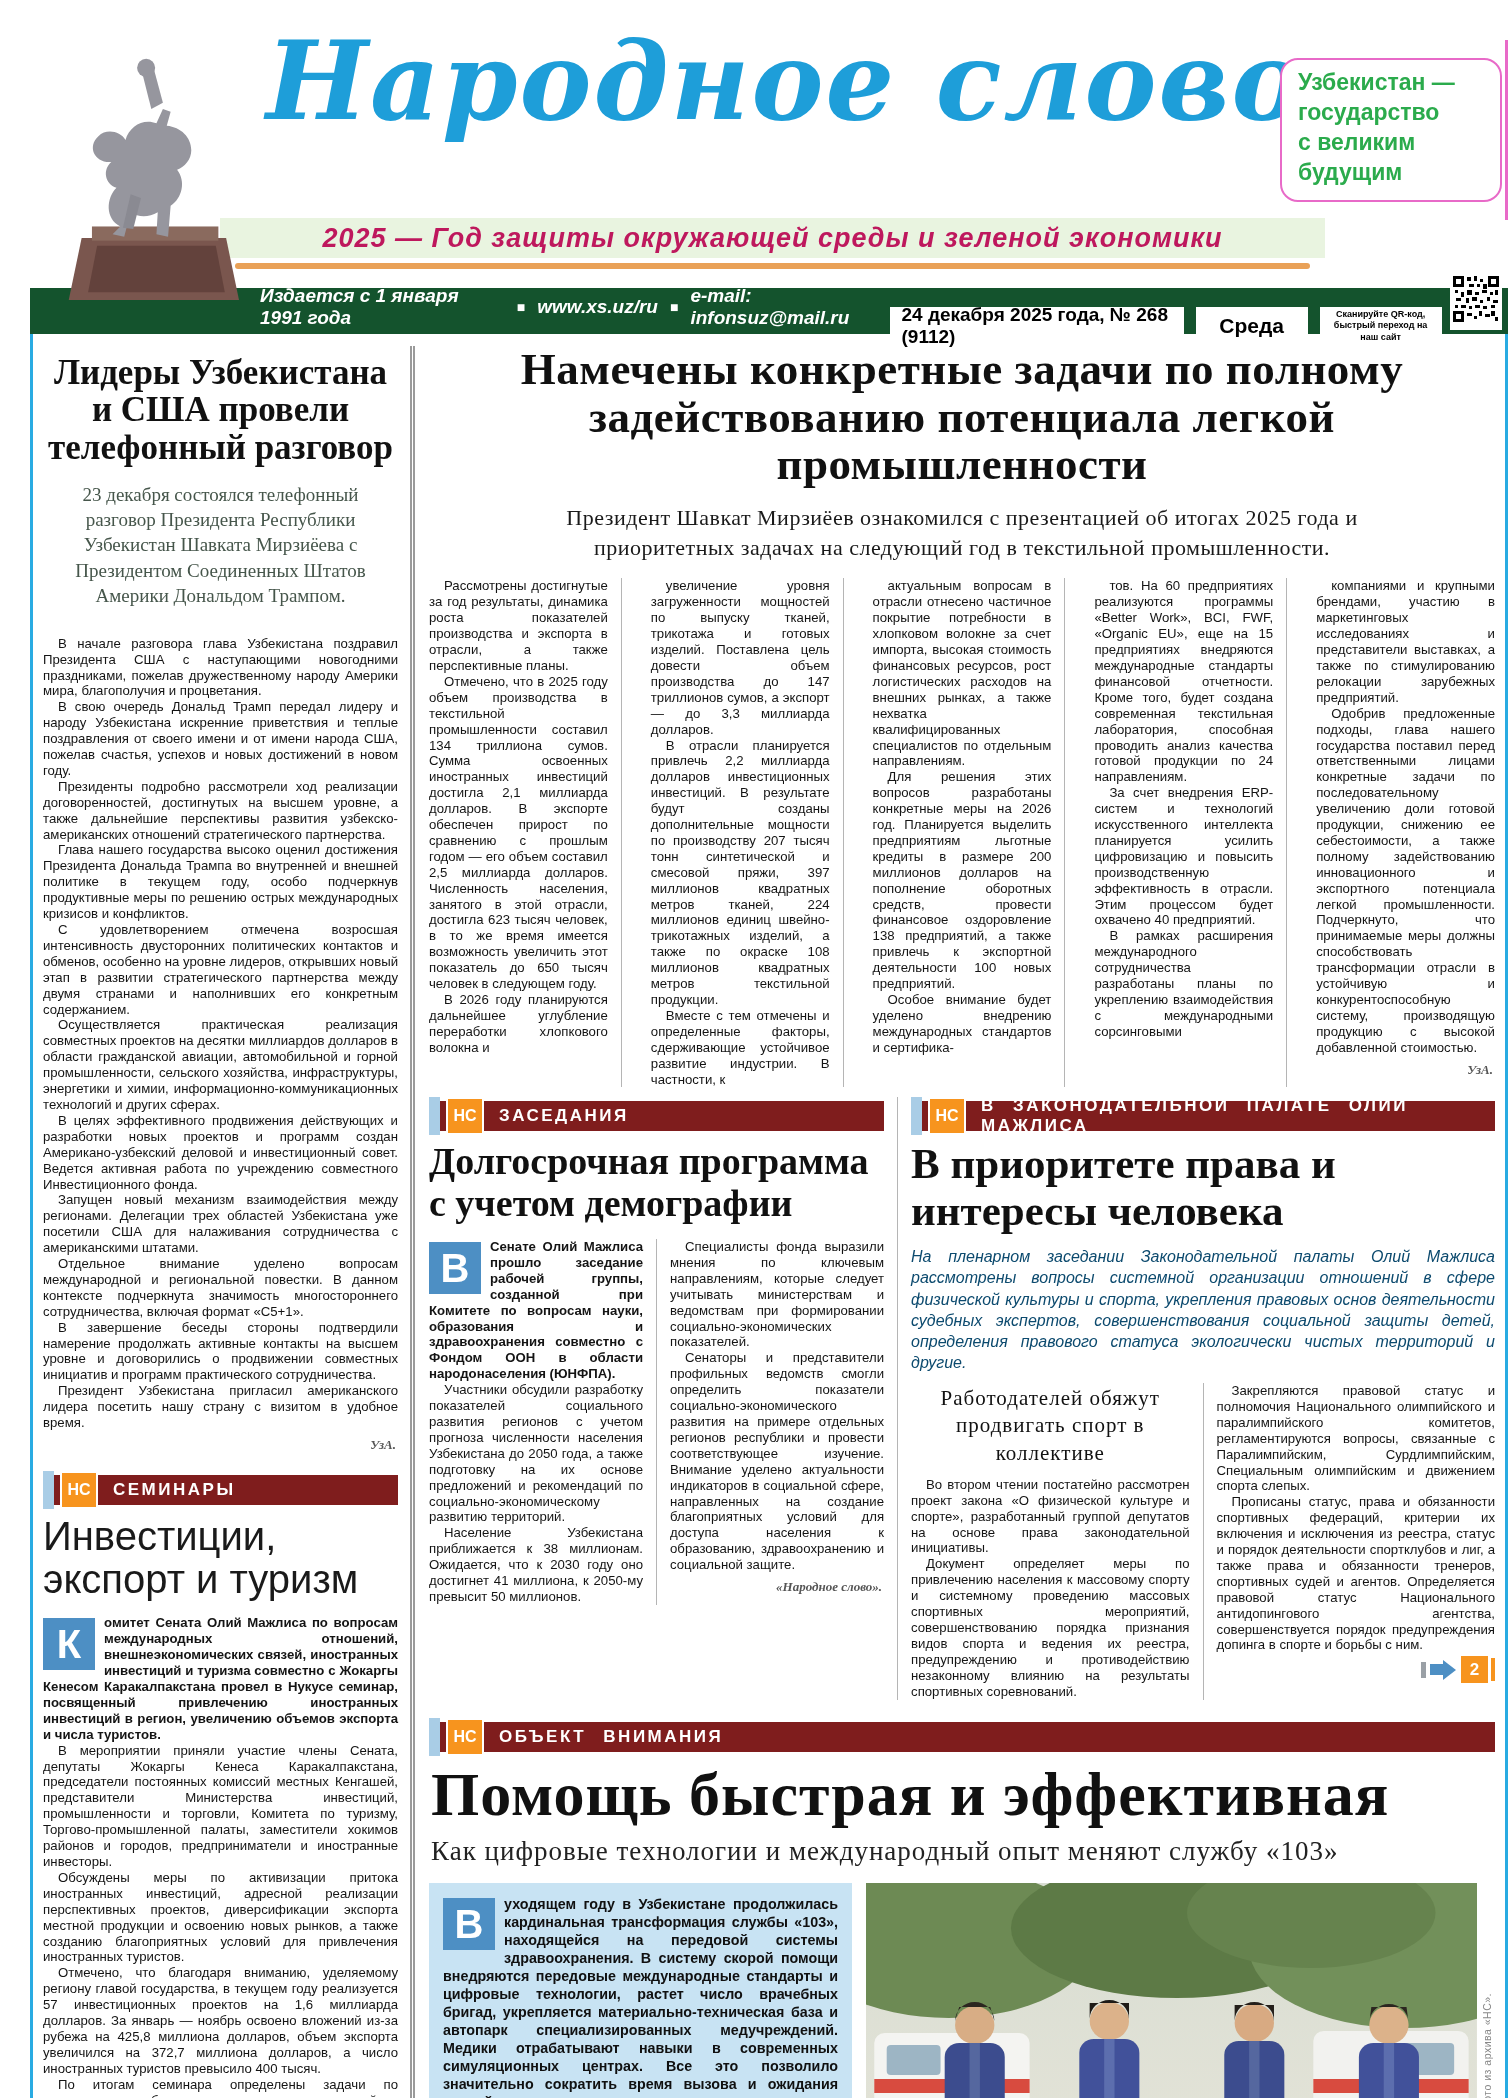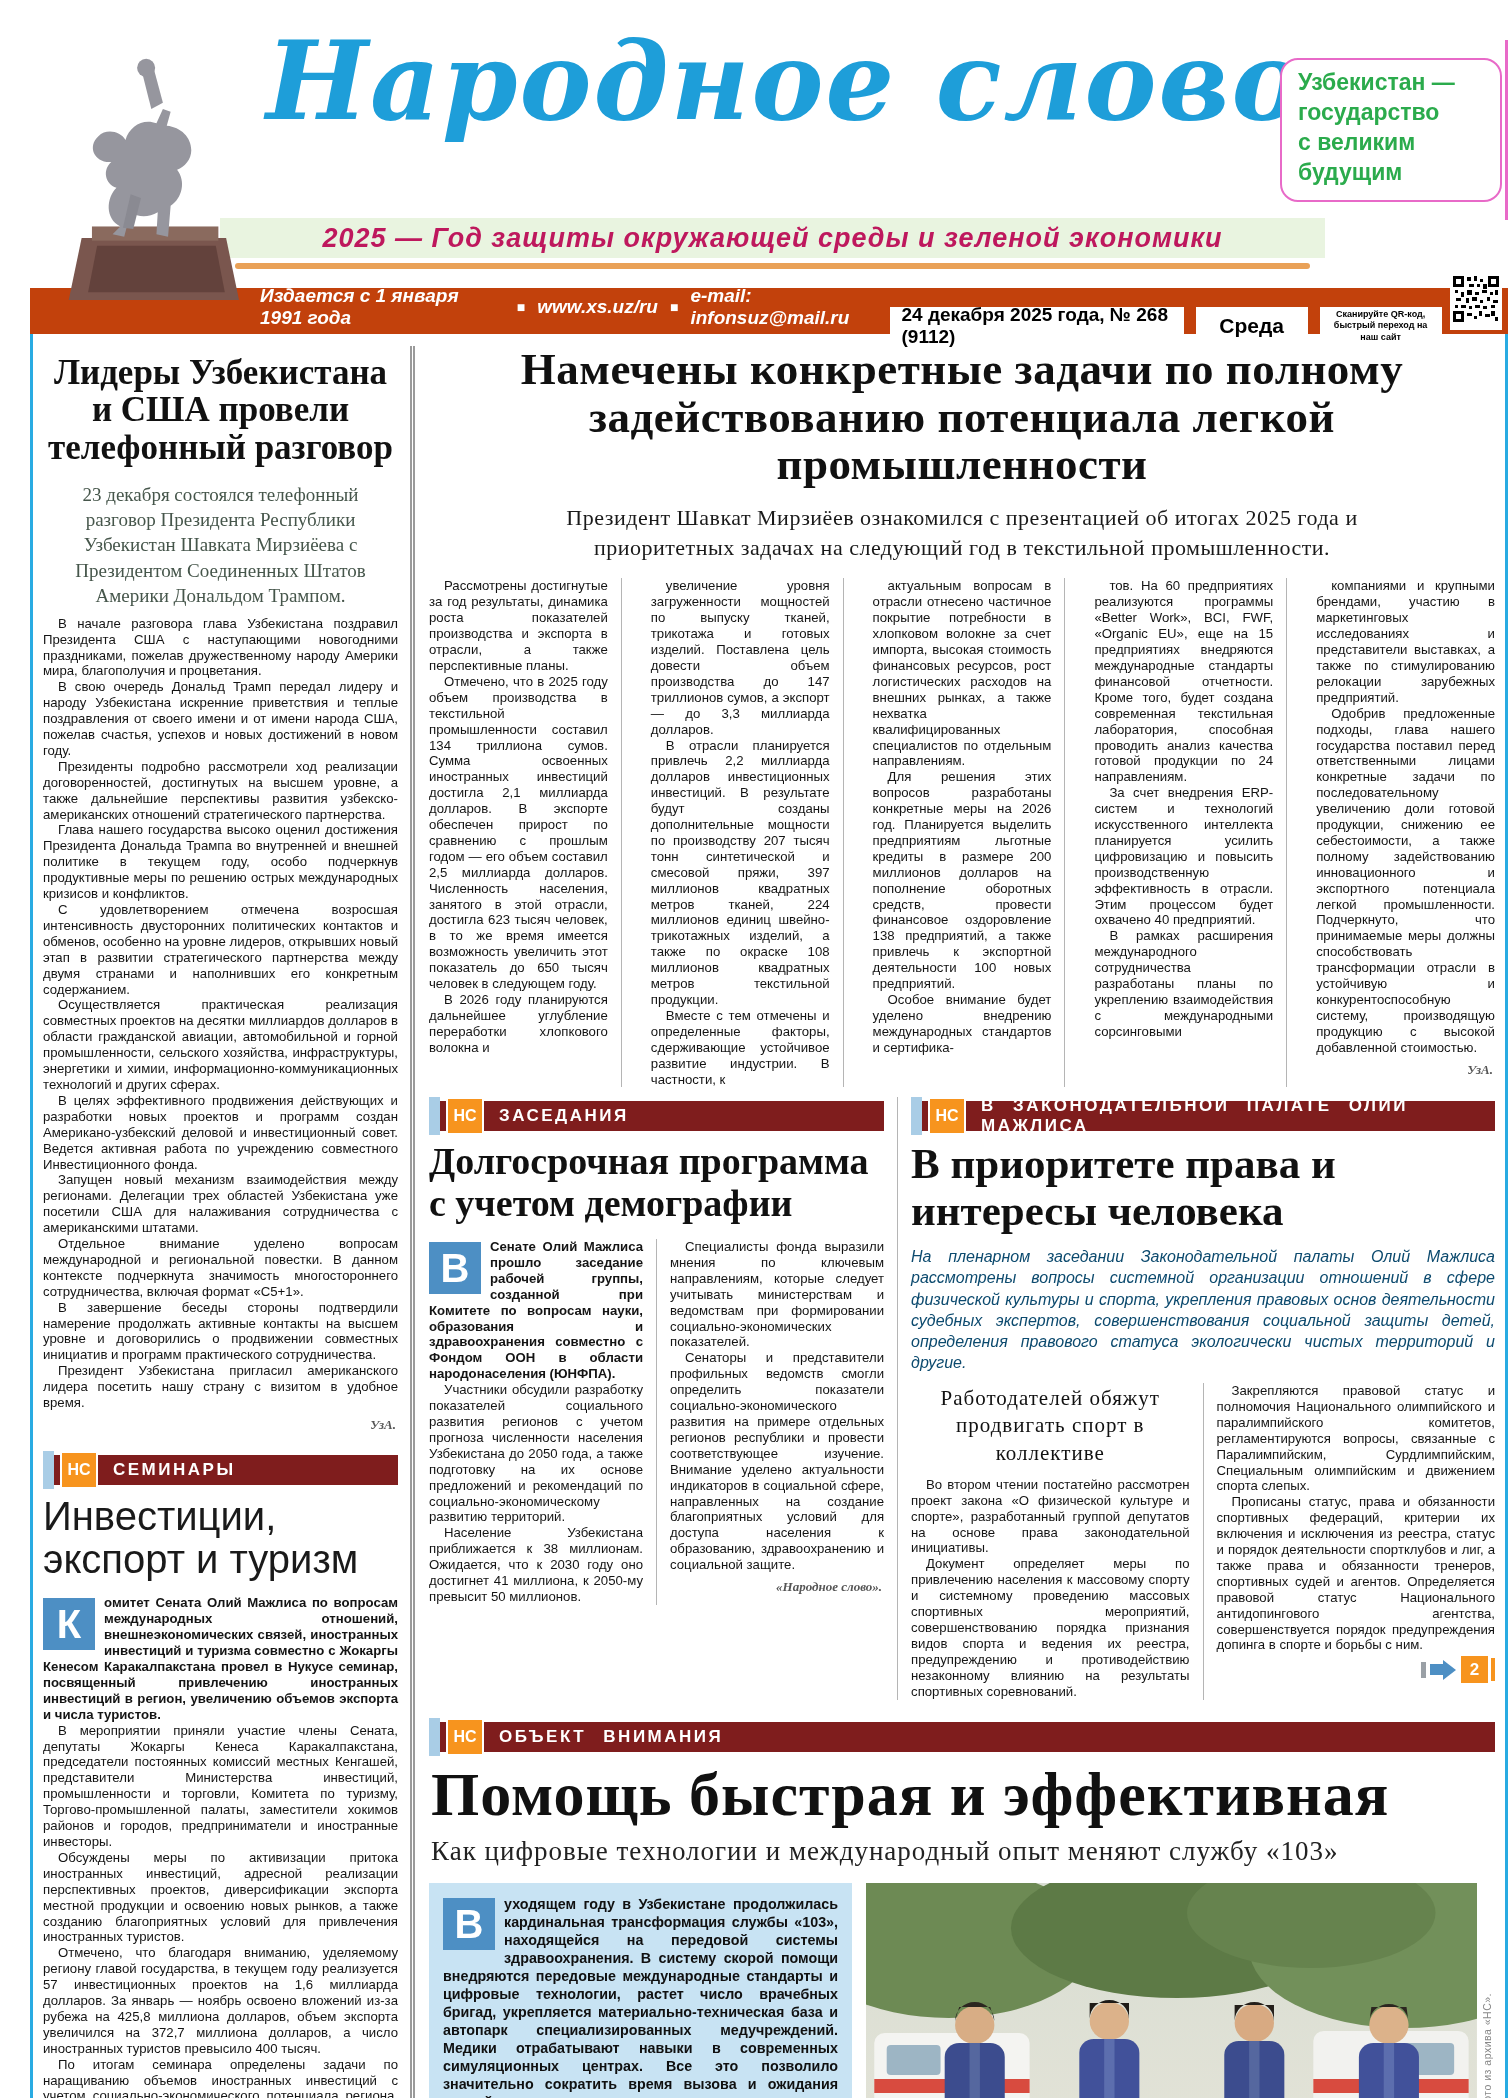--- a/index.html
+++ b/index.html
@@ -16,41 +16,41 @@
   .slogan-box { position:absolute; right:6px; top:58px; width:222px; height:144px;
     border:2px solid #e86ac8; border-radius:18px; padding:8px 6px 6px 16px; background:#fff; }
   .slogan-box .ln { font-weight:bold; font-size:23px; line-height:1.3; color:#2bab4c; }
   .pink-edge { position:absolute; right:0; top:40px; width:3px; height:180px; background:#e86ac8; }
   .year-strip { position:absolute; left:190px; top:218px; width:1105px; height:40px; background:#e9f4e0;
     display:flex; align-items:center; justify-content:center; }
   .year-strip span { font-weight:bold; font-style:italic; font-size:27px; color:#be185d; letter-spacing:1px; }
   .year-underline { position:absolute; left:205px; top:263px; width:1075px; height:6px; background:#e9a157; border-radius:3px; }
 
   
-  .info-bar { height:46px; background:#c2410c; display:flex; align-items:center; padding:0 6px 8px 230px;
+  .info-bar { height:46px; background:#14532d; display:flex; align-items:center; padding:0 6px 8px 230px;
     color:#fff; font-weight:bold; font-style:italic; font-size:19px; position:relative; }
   .info-bar .sep { font-style:normal; font-size:14px; margin:0 12px; color:#fff; }
   .white-box { background:#fff; color:#000; font-style:normal; font-weight:bold;
     display:flex; align-items:center; justify-content:center; height:38px; margin-left:12px; padding:0 12px;margin-top:38px; }
   .date-box { font-size:19px; }
   .day-box { width:130px; font-size:21px; }
   .qr-note { width:142px; font-size:9px; line-height:1.25; text-align:center; font-weight:bold; }
   .qr-box { margin-left:8px; width:62px; height:62px; background:#fff; padding:3px; position:relative; top:-8px; }
   .qr-box svg { width:100%; height:100%; }
 
   
   .frame { border:3px solid #29abe2; border-top:none; padding:12px 10px 8px 10px; }
   .layout { display:flex; }
   .col-left { width:372px; flex:0 0 372px; padding-right:12px; border-right:5px double #9a9a9a; }
   .main { flex:1 1 auto; min-width:0; padding-left:14px; }
 
   h1,h2 { font-family:"Liberation Serif",serif; color:#111; }
   .phone-title { font-size:35px; line-height:1.07; font-weight:bold; text-align:center; margin-top:8px; }
   .phone-lede { font-family:"Liberation Serif",serif; font-size:19px; line-height:1.32; color:#46564b;
-    text-align:center; margin:16px 4px 8px 4px; }
+    text-align:center; margin:16px 4px 28px 4px; }
   .bp { font-size:13.2px; line-height:15.9px; text-align:justify; text-indent:15px; color:#141414; }
   .sig { text-align:right; font-family:"Liberation Serif",serif; font-style:italic; font-weight:bold;
     font-size:13px; color:#555; margin:6px 2px 0 0; }
 
   
   .kicker { position:relative; height:30px; background:#7f1d1d; display:flex; align-items:center;
     padding-left:70px; margin:22px 0 10px 0; }
   .kicker .prebar { position:absolute; left:0; top:-4px; width:11px; height:38px; background:#a9cde6; }
   .kicker .ns { position:absolute; left:17px; top:-4px; width:38px; height:38px; background:#f7941e;
     border:2px solid #fff; color:#fff; display:flex; align-items:center; justify-content:center;

